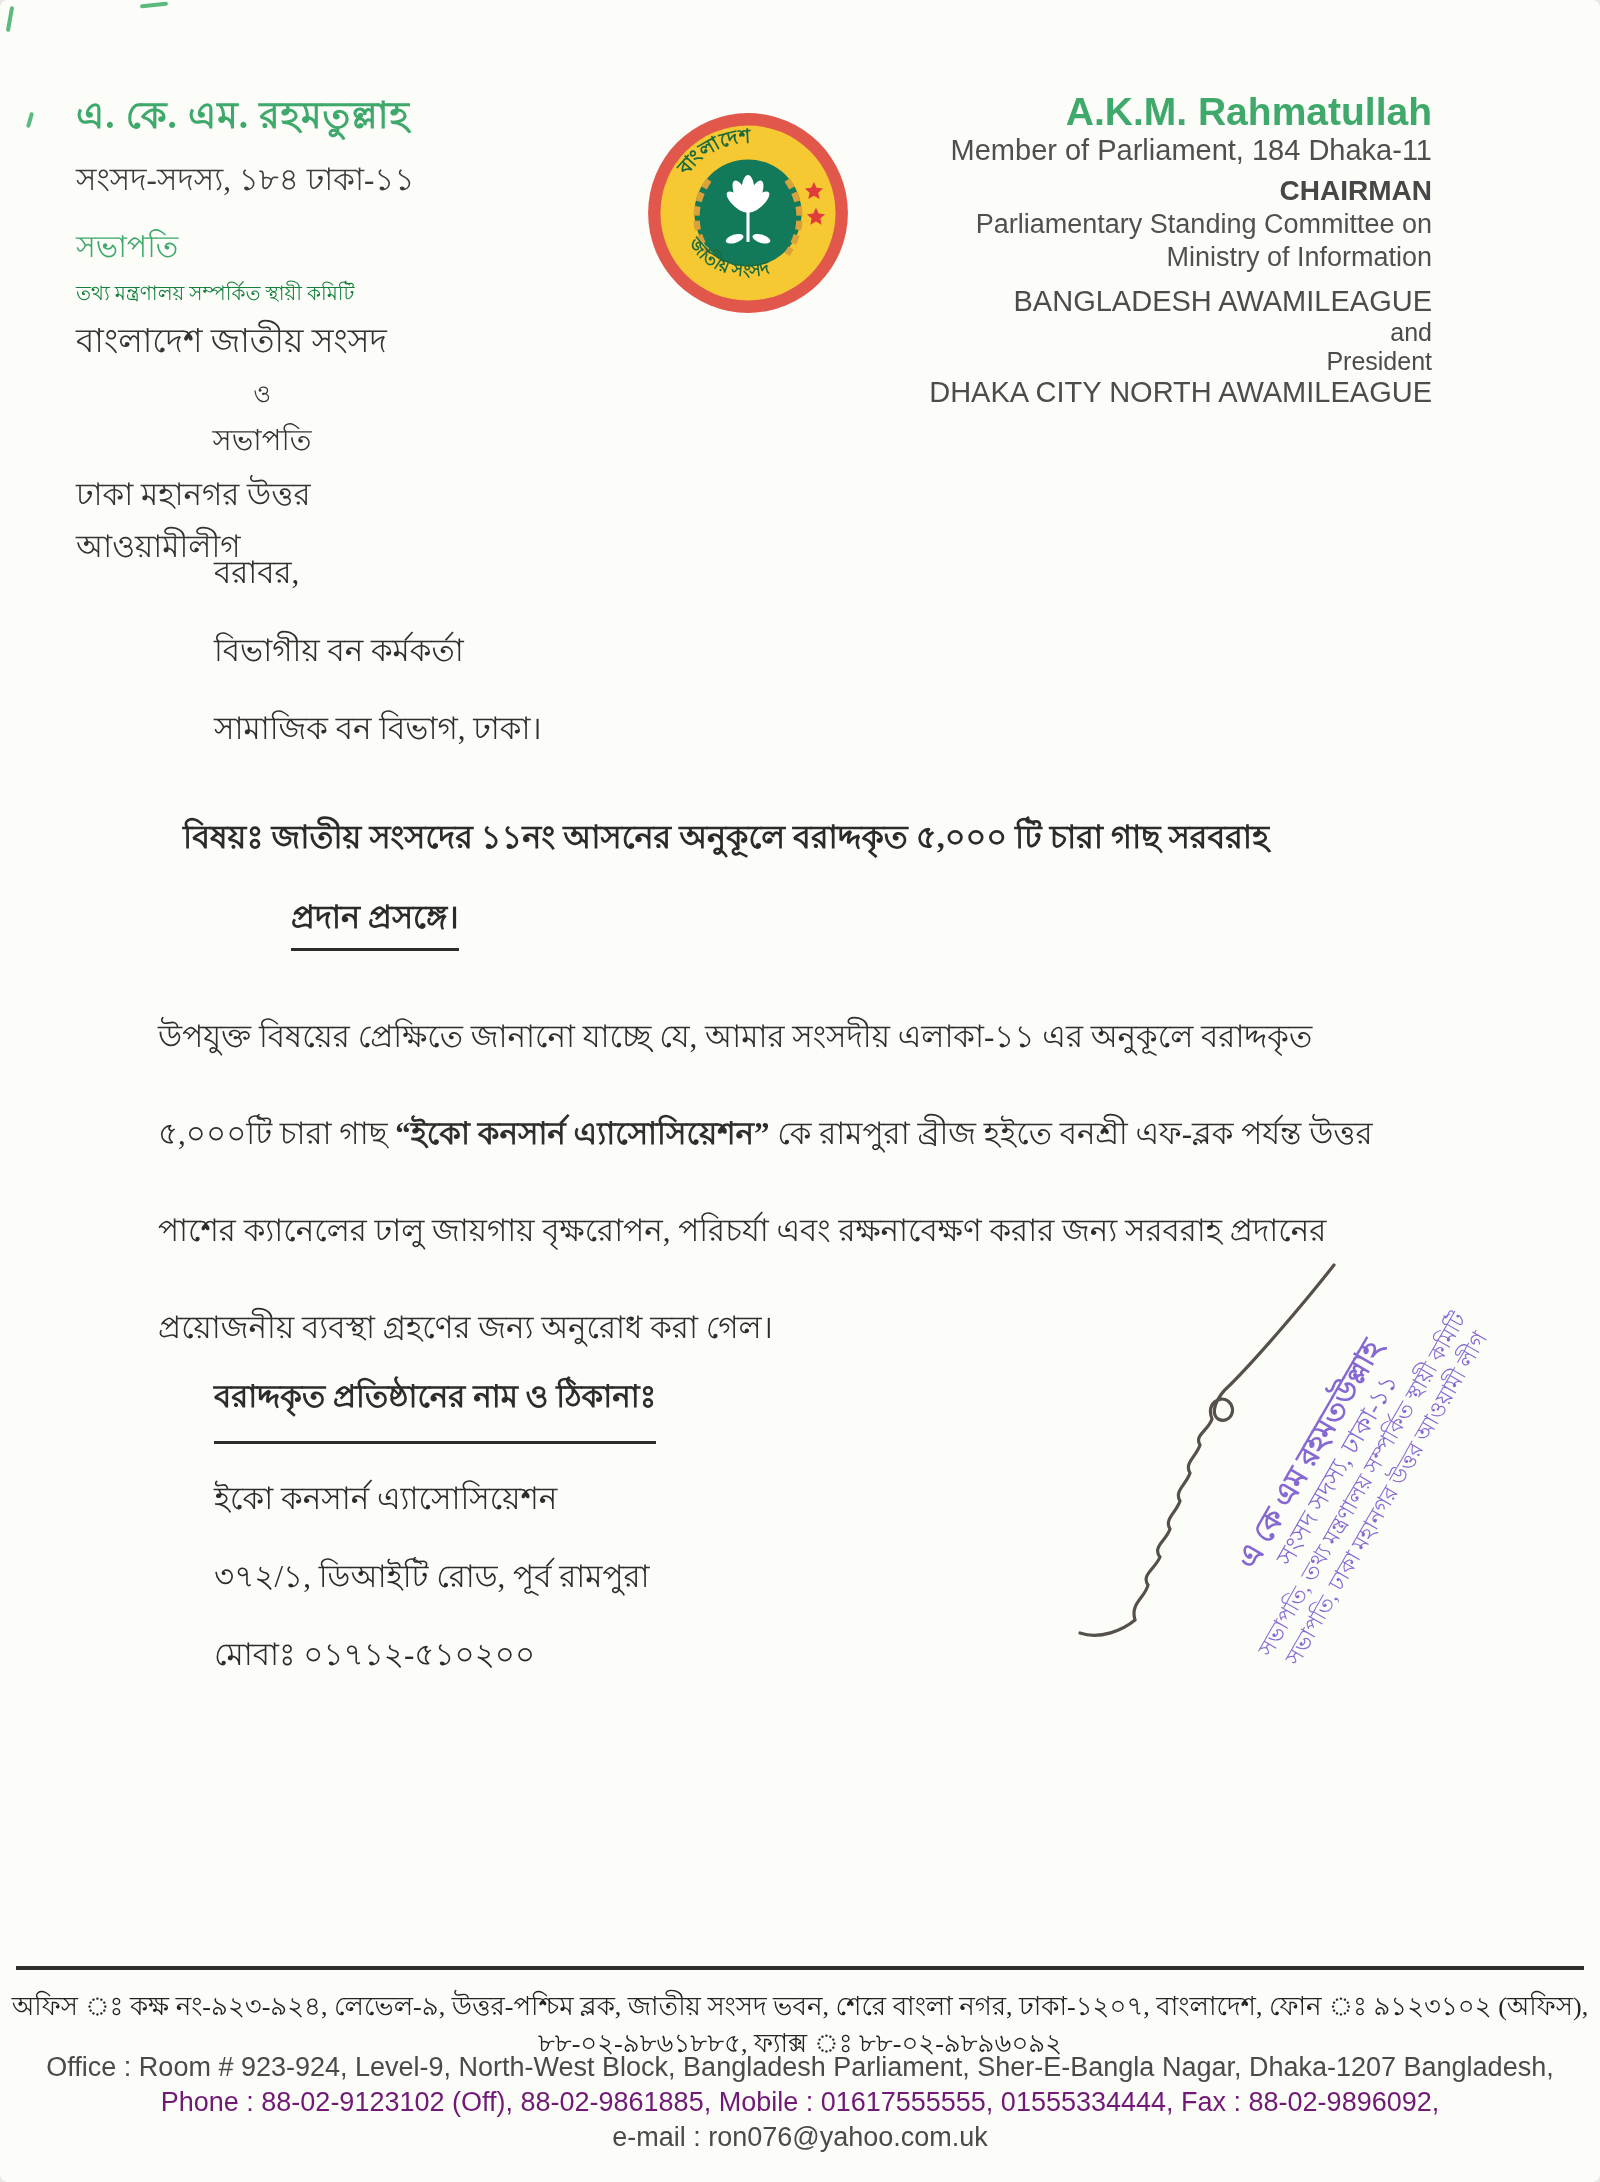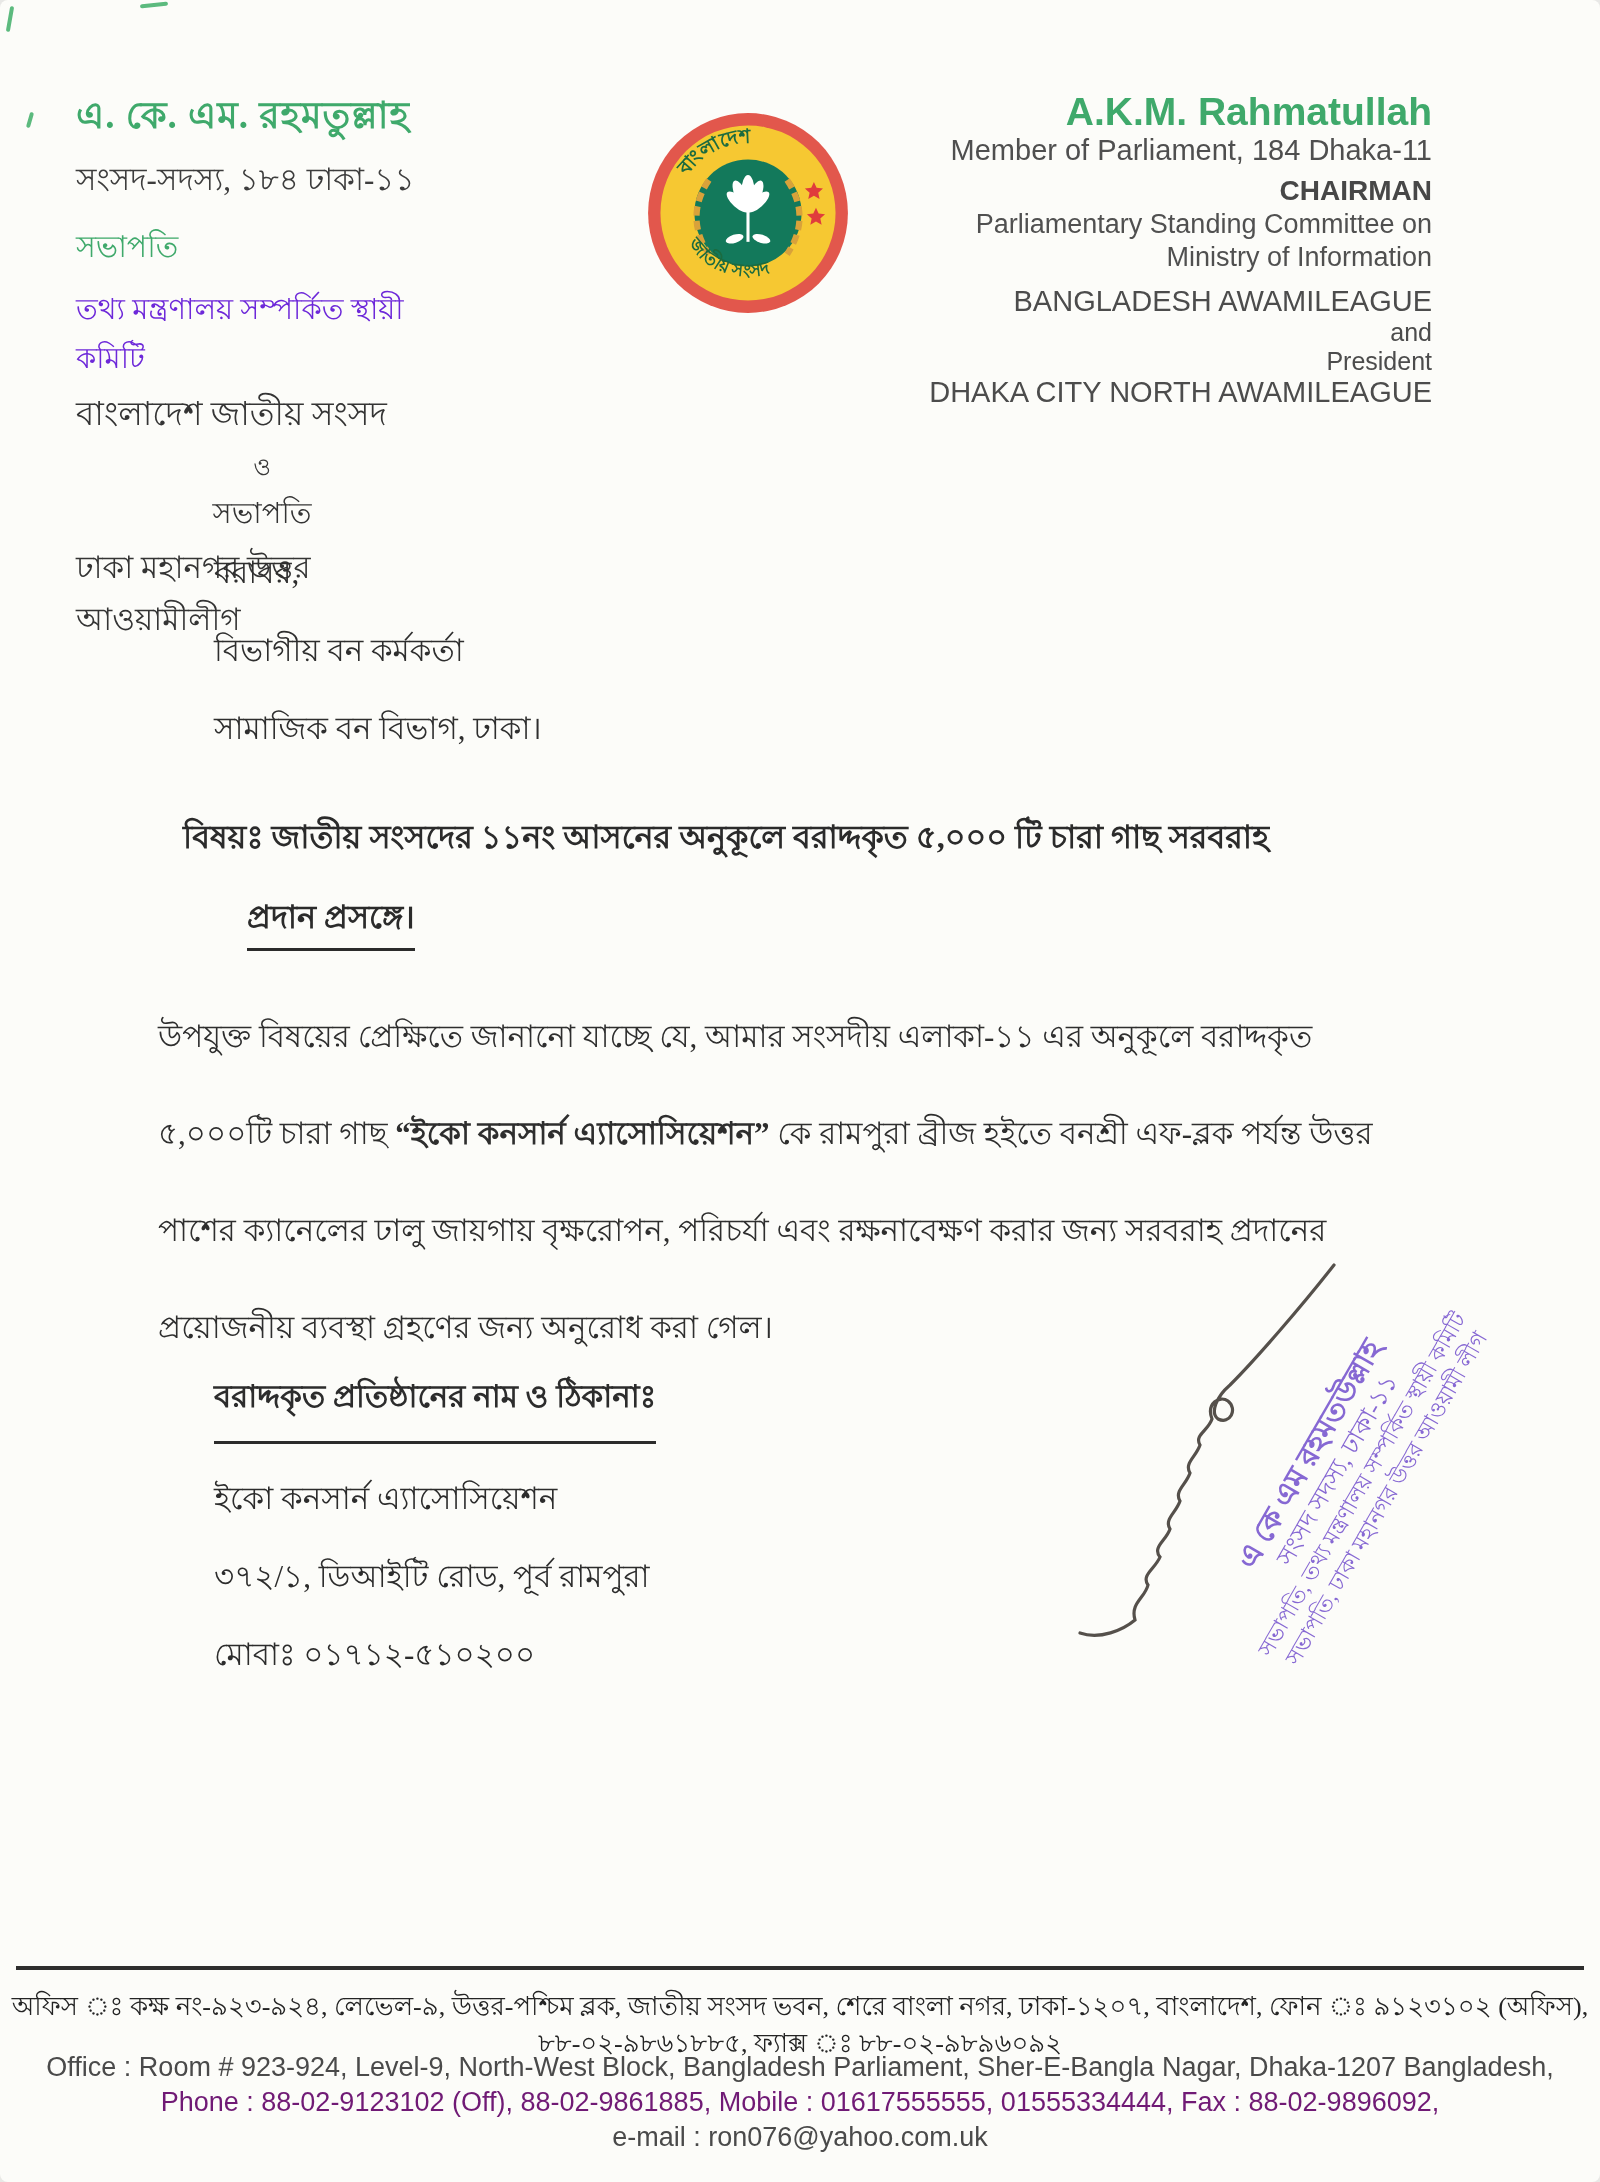--- a/index.html
+++ b/index.html
@@ -16,21 +16,21 @@
   .artifact { position:absolute; background:#3fae68; opacity:.85; border-radius:2px; }
   .a1 { left:140px; top:3px;  width:28px; height:4px; transform:rotate(-6deg); }
   .a2 { left:8px;   top:6px;  width:4px;  height:26px; transform:rotate(10deg); }
   .a3 { left:28px;  top:112px; width:4px; height:16px; transform:rotate(16deg); }
 
   
   .header-left { position:absolute; left:76px; top:86px; width:372px; }
   .hl-name  { font-size:37px; font-weight:bold; color:#3fa96b; letter-spacing:1px; }
   .hl-sub   { font-size:31px; color:#3d3d3d; margin-top:6px; }
   .hl-pos1  { font-size:30px; color:#3fa96b; margin-top:16px; }
-  .hl-comm  { font-size:29px; color:#6d28d9; margin-top:12px; }
+  .hl-comm  { font-size:20px; color:#15803d; margin-top:4px; }
   .hl-parl  { font-size:33px; color:#343434; margin-top:4px; }
   .hl-and   { font-size:24px; color:#3a3a3a; text-align:center; margin-top:4px; }
   .hl-pos2  { font-size:29px; color:#343434; text-align:center; margin-top:2px; }
   .hl-awami { font-size:31px; color:#343434; margin-top:4px; }
 
   .logo-wrap { position:absolute; left:645px; top:110px; width:206px; height:206px; }
 
   .header-right { position:absolute; right:168px; top:90px; width:600px; text-align:right; }
   .hr-name  { font-size:39px; font-weight:bold; color:#3fa96b; }
   .hr-mp    { font-size:29px; color:#4f4f4f; margin-top:0; }
@@ -40,21 +40,21 @@
   .hr-and   { font-size:25px; color:#4c4c4c; }
   .hr-pres  { font-size:25px; color:#4c4c4c; }
   .hr-awami { font-size:29px; color:#4c4c4c; }
 
   
   .recipient { position:absolute; left:214px; top:548px; font-size:31px; color:#2e2e2e; }
   .recipient div { margin-bottom:26px; }
 
   .subject { position:absolute; left:183px; top:812px; width:1300px;
              font-size:32px; font-weight:bold; color:#2b2b2b; }
-  .subject-l2 { margin-top:26px; margin-left:64px; display:inline-block;
+  .subject-l2 { margin-top:26px; margin-left:108px; display:inline-block;
                 border-bottom:3px solid #2b2b2b; padding-bottom:2px; }
   .subject-l2-wrap { display:block; }
 
   .para { position:absolute; left:158px; top:1012px; width:1310px;
           font-size:31px; color:#2e2e2e; }
   .para .pline { margin-bottom:45px; }
   .para .b { font-weight:bold; }
 
   .allocatee { position:absolute; left:214px; top:1372px; font-size:31px; color:#2c2c2c; }
   .alloc-head { font-weight:bold; display:inline-block;

